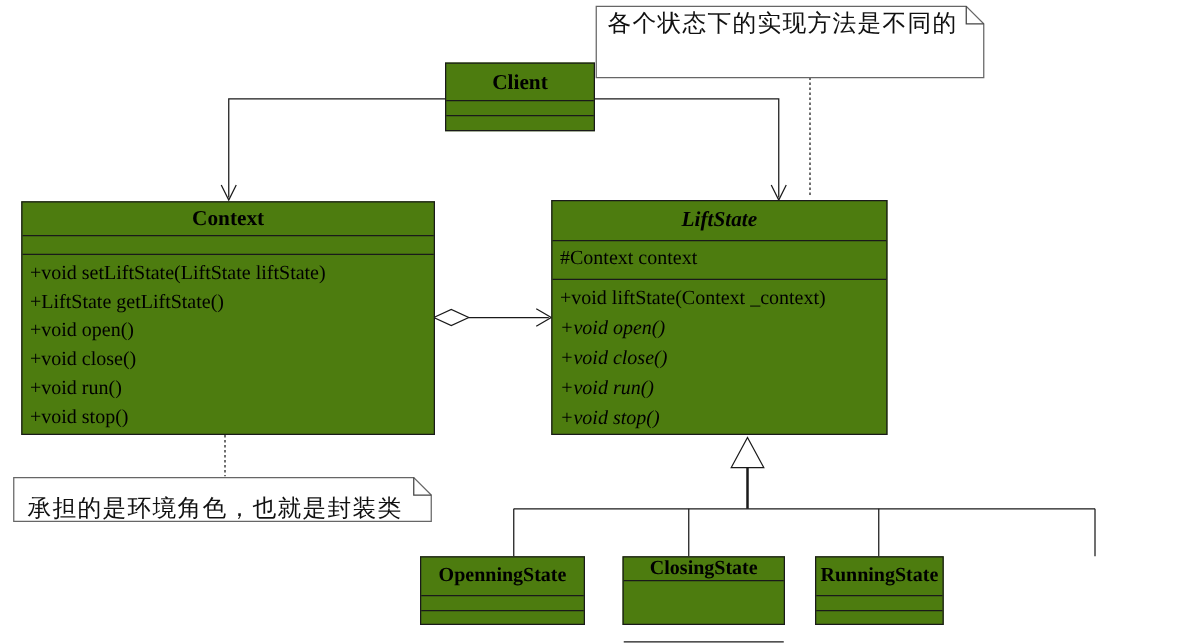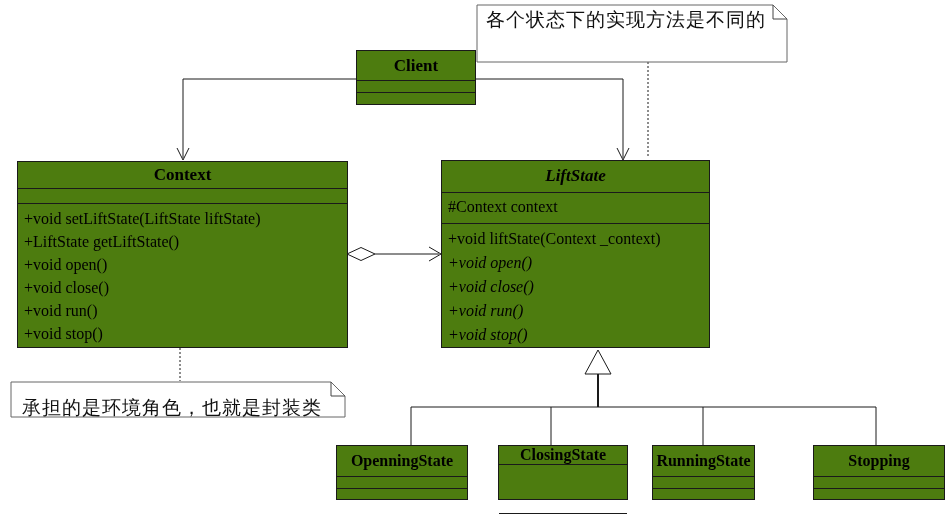--- a/index.html
+++ b/index.html
@@ -178,19 +178,14 @@
   <div class="uml-class subclass" id="class-closingstate">
     <div class="uml-title">ClosingState</div>
     <div class="uml-comp"></div>
     <div class="uml-comp"></div>
   </div>
   <div class="uml-class subclass" id="class-runningstate">
     <div class="uml-title">RunningState</div>
     <div class="uml-comp"></div>
     <div class="uml-comp"></div>
   </div>
-  <div class="uml-class subclass" id="class-stopping">
-    <div class="uml-title">Stopping</div>
-    <div class="uml-comp"></div>
-    <div class="uml-comp"></div>
-  </div>
 
 </div>
 
 </body></html>

